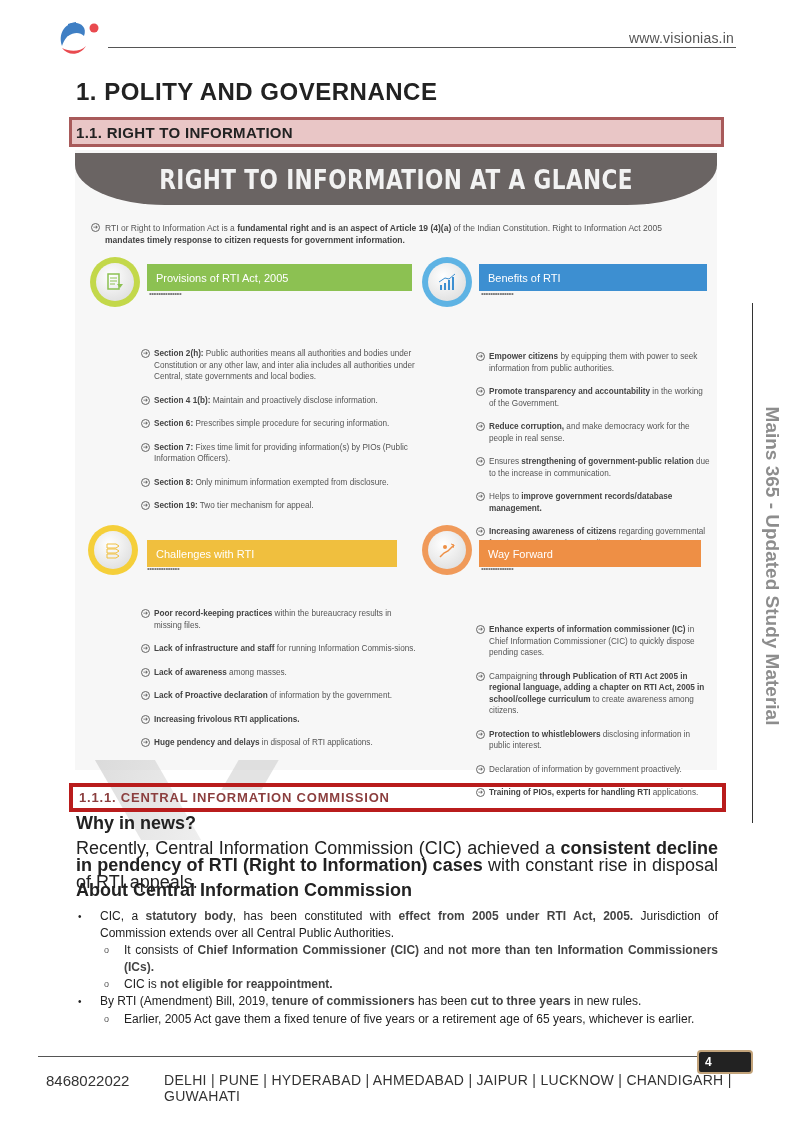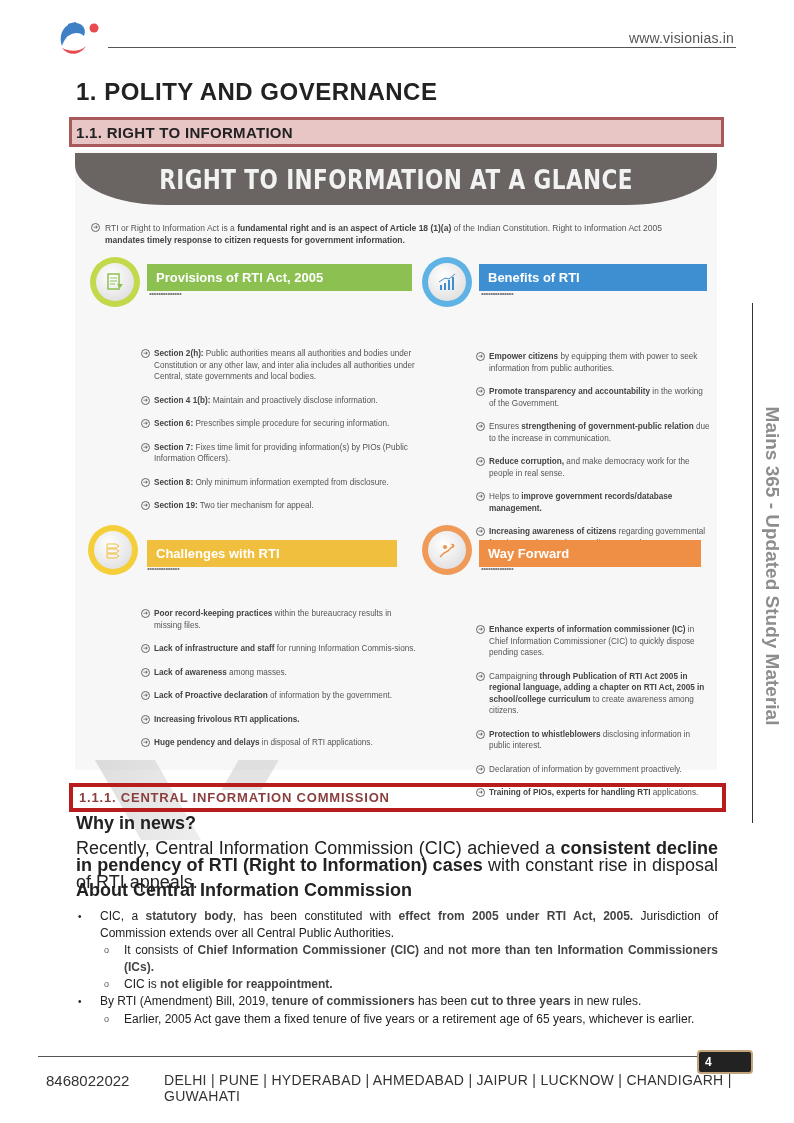--- a/index.html
+++ b/index.html
@@ -25,21 +25,21 @@
 
   .intro { position: absolute; left: 16px; top: 72px; width: 600px; font-size: 8.5px; line-height: 12px; color: #555; padding-left: 14px; }
   .arrow { position: absolute; width: 9px; height: 9px; border: 1px solid #666; border-radius: 50%; font-size: 6px; line-height: 7px; text-align: center; color: #666; }
   .intro .arrow { left: 0; top: 1px; }
   b { font-weight: bold; color: #444; }
 
   .panel { position: absolute; }
   .circle { position: absolute; width: 50px; height: 50px; border-radius: 50%; display: flex; align-items: center; justify-content: center; }
   .circle-inner { width: 38px; height: 38px; border-radius: 50%; background: radial-gradient(circle at 40% 35%, #ffffff, #d8d8d8); display: flex; align-items: center; justify-content: center; }
   .panel-head { position: absolute; height: 27px; display: flex; align-items: center; padding-left: 9px; }
-  .panel-head-text { font-size: 13px; font-weight: bold; color: #ffffff; }
+  .panel-head-text { font-size: 11px; font-weight: normal; color: #ffffff; }
   .dots { position: absolute; font-size: 8px; color: #777; letter-spacing: -0.5px; }
   .items { position: absolute; list-style: none; margin-top: 48px; }
   .items li { position: relative; padding-left: 13px; font-size: 8.2px; line-height: 11.5px; color: #555; margin-bottom: 12px; }
   .items li .arrow { left: 0; top: 1px; }
 
   
   .watermark { position: absolute; left: 118px; top: 760px; width: 60px; height: 80px; background: linear-gradient(135deg, rgba(200,200,200,0.6), rgba(200,200,200,0.3)); transform: skewX(30deg); }
   .watermark2 { position: absolute; left: 230px; top: 760px; width: 40px; height: 30px; background: rgba(200,200,200,0.5); transform: skewX(-30deg); }
 
   
@@ -83,21 +83,21 @@
     </div>
 </div>
 
 <div class="info">
   <div class="banner">
     <span class="banner-title">RIGHT TO INFORMATION AT A GLANCE</span>
   </div>
 
   <div class="intro">
     <span class="arrow">➜</span>
-    <span>RTI or Right to Information Act is a </span><b>fundamental right and is an aspect of Article 18 (1)(a)</b><span> of the Indian Constitution. Right to Information Act 2005 </span><b>mandates timely response to citizen requests for government information.</b>
+    <span>RTI or Right to Information Act is a </span><b>fundamental right and is an aspect of Article 19 (4)(a)</b><span> of the Indian Constitution. Right to Information Act 2005 </span><b>mandates timely response to citizen requests for government information.</b>
   </div>
 
   <div class="panel">
     <div class="circle" style="left:15px;top:107px;background:#c3d84a;">
       <div class="circle-inner">
           <svg width="20" height="20" viewBox="0 0 20 20">
             <rect x="3" y="2" width="11" height="15" fill="none" stroke="#8cc152" stroke-width="1.5"></rect>
             <line x1="5" y1="6" x2="12" y2="6" stroke="#8cc152"></line>
             <line x1="5" y1="9" x2="12" y2="9" stroke="#8cc152"></line>
             <line x1="5" y1="12" x2="10" y2="12" stroke="#8cc152"></line>
@@ -131,22 +131,22 @@
           </svg>
         </div>
     </div>
     <div class="panel-head" style="left:404px;top:114px;width:228px;background:#3d8fd1;">
       <span class="panel-head-text">Benefits of RTI</span>
     </div>
     <div class="dots" style="left:406px;top:139px;">••••••••••••••</div>
     <ul class="items" style="left:401px;top:153px;width:235px;">
       <li><span class="arrow">➜</span><span></span><b>Empower citizens</b><span> by equipping them with power to seek information from public authorities.</span></li>
       <li><span class="arrow">➜</span><span></span><b>Promote transparency and accountability</b><span> in the working of the Government.</span></li>
+      <li><span class="arrow">➜</span><span></span><b>Reduce corruption,</b><span> and make democracy work for the people in real sense.</span></li>
       <li><span class="arrow">➜</span><span>Ensures </span><b>strengthening of government-public relation</b><span> due to the increase in communication.</span></li>
-      <li><span class="arrow">➜</span><span></span><b>Reduce corruption,</b><span> and make democracy work for the people in real sense.</span></li>
       <li><span class="arrow">➜</span><span>Helps to </span><b>improve government records/database management.</b><span></span></li>
       <li><span class="arrow">➜</span><span></span><b>Increasing awareness of citizens</b><span> regarding governmental functions and strengthens parliamentary democracy.</span></li>
     </ul>
   </div>
 
   <div class="panel">
     <div class="circle" style="left:13px;top:375px;background:#f5cf3a;">
       <div class="circle-inner">
           <svg width="20" height="20" viewBox="0 0 20 20">
             <path d="M4 4 h9 l3 2 l-3 2 h-9 Z M4 9 h9 l3 2 l-3 2 h-9 Z M4 14 h9 l3 2 l-3 2 h-9 Z" fill="none" stroke="#f0bf3e"></path>

